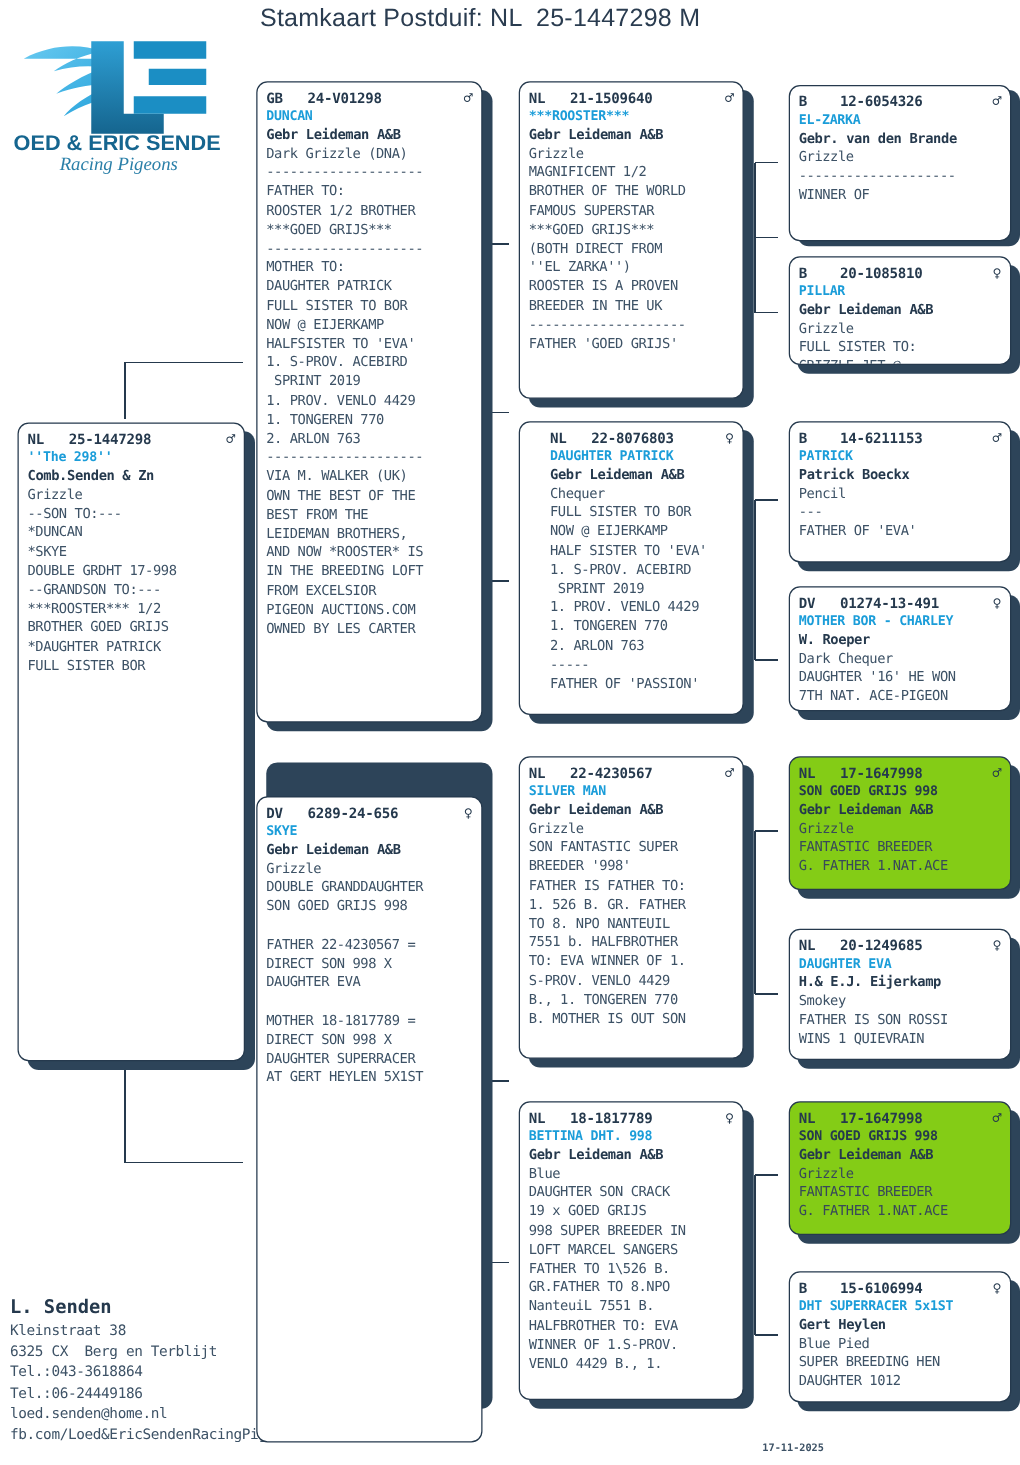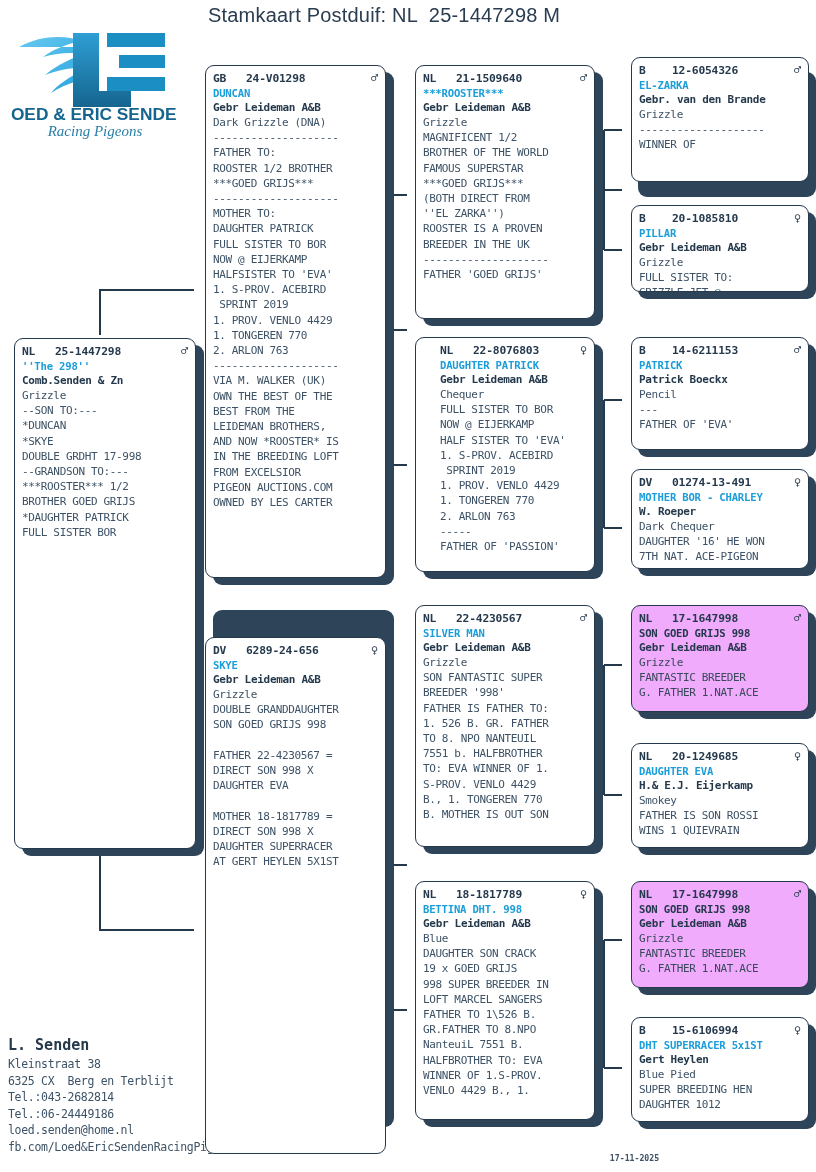--- a/index.html
+++ b/index.html
@@ -31,21 +31,21 @@
     background:#ffffff;
     border:1.6px solid #25394d;
     border-radius:9px;
     padding:5px 7px 4px 7px;
     overflow:hidden;
   }
   .card-shadow{
     position:absolute;background:#2d4459;border-radius:9px;z-index:0;
   }
   .card{z-index:2;}
-  .card.grey{background:#f0abfc;}
+  .card.grey{background:#84cc16;}
 
   .row-id{
     display:flex;align-items:flex-start;justify-content:space-between;
     font-weight:700;font-size:11.3px;line-height:15px;white-space:pre;
     letter-spacing:-0.2px;
   }
   .row-id .idtxt{font-weight:700;}
   .sex{font-size:12px;line-height:14px;font-weight:700;padding-left:4px;}
   .nick{
     font-weight:700;font-size:10.6px;line-height:14px;color:#1b9dd9;
@@ -318,21 +318,21 @@
 998 SUPER BREEDER IN
 LOFT MARCEL SANGERS
 FATHER TO 1\526 B.
 GR.FATHER TO 8.NPO
 NanteuiL 7551 B.
 HALFBROTHER TO: EVA
 WINNER OF 1.S-PROV.
 VENLO 4429 B., 1.</div>
 </div>
 
-<div class="card" style="left:631px;top:57px;width:178px;height:125px;">
+<div class="card" style="left:631px;top:68px;width:178px;height:125px;">
   <div class="row-id">
     <span class="idtxt">B    12-6054326</span>
     <span class="sex">♂</span>
   </div>
   <div class="nick">EL-ZARKA</div>
   <div class="breeder">Gebr. van den Brande</div>
   <div class="lines">Grizzle
 --------------------
 WINNER OF</div>
 </div>
@@ -418,21 +418,21 @@
   <div class="breeder">Gert Heylen</div>
   <div class="lines">Blue Pied
 SUPER BREEDING HEN
 DAUGHTER 1012</div>
 </div>
 
 <div id="footer-owner">
   <div class="owner-name">L. Senden</div>
   <div class="owner-line">Kleinstraat 38</div>
   <div class="owner-line">6325 CX  Berg en Terblijt</div>
-  <div class="owner-line">Tel.:043-2682814</div>
+  <div class="owner-line">Tel.:043-3618864</div>
   <div class="owner-line">Tel.:06-24449186</div>
   <div class="owner-line">loed.senden@home.nl</div>
   <div class="owner-line">fb.com/Loed&amp;EricSendenRacingPigeons</div>
 </div>
 
 <div id="footer-meta">
   <span>17-11-2025</span>
   <span style="width:18px;"></span>
   
   <span style="width:14px;"></span>

